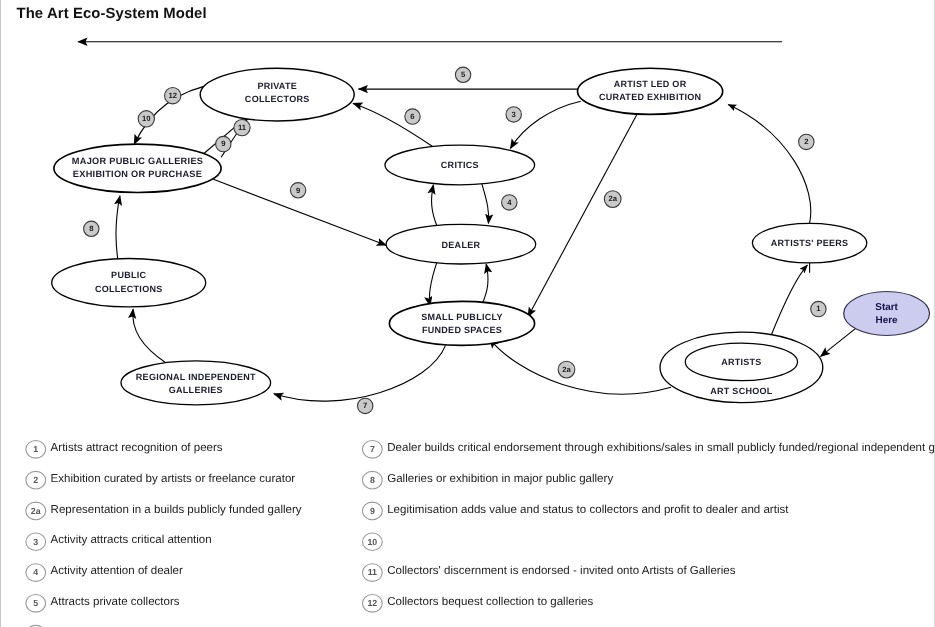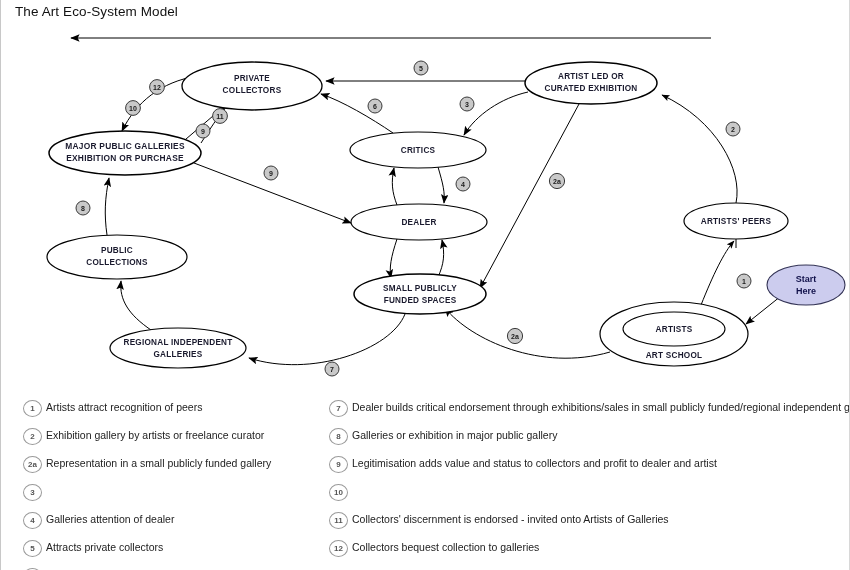--- a/index.html
+++ b/index.html
@@ -16,21 +16,21 @@
     border-right: 1px solid #d8d8d8;
     box-sizing: border-box;
     overflow: hidden;
     font-family: "Liberation Sans", sans-serif;
   }
   #title {
     position: absolute;
     left: 14px;
     top: 4px;
     font-size: 13.5px;
-    font-weight: normal;
+    font-weight: bold;
     color: #111111;
     letter-spacing: 0.1px;
   }
   #diagram {
     position: absolute;
     left: 0;
     top: 0;
     width: 850px;
     height: 400px;
   }
@@ -313,32 +313,33 @@
   </svg>
 
   <div id="legend">
     <div class="legend-col left">
       <div class="legend-row">
         <div class="legend-num">1</div>
         <div class="legend-text">Artists attract recognition of peers</div>
       </div>
       <div class="legend-row">
         <div class="legend-num">2</div>
-        <div class="legend-text">Exhibition gallery by artists or freelance curator</div>
+        <div class="legend-text">Exhibition curated by artists or freelance curator</div>
       </div>
       <div class="legend-row">
         <div class="legend-num">2a</div>
-        <div class="legend-text">Representation in a small publicly funded gallery</div>
+        <div class="legend-text">Representation in a builds publicly funded gallery</div>
       </div>
       <div class="legend-row">
         <div class="legend-num">3</div>
+        <div class="legend-text">Activity attracts critical attention</div>
       </div>
       <div class="legend-row">
         <div class="legend-num">4</div>
-        <div class="legend-text">Galleries attention of dealer</div>
+        <div class="legend-text">Activity attention of dealer</div>
       </div>
       <div class="legend-row">
         <div class="legend-num">5</div>
         <div class="legend-text">Attracts private collectors</div>
       </div>
       <div class="legend-row">
         <div class="legend-num">6</div>
         <div class="legend-text">Dealers build artists' reputation through sales including international art fairs</div>
       </div>
     </div>

